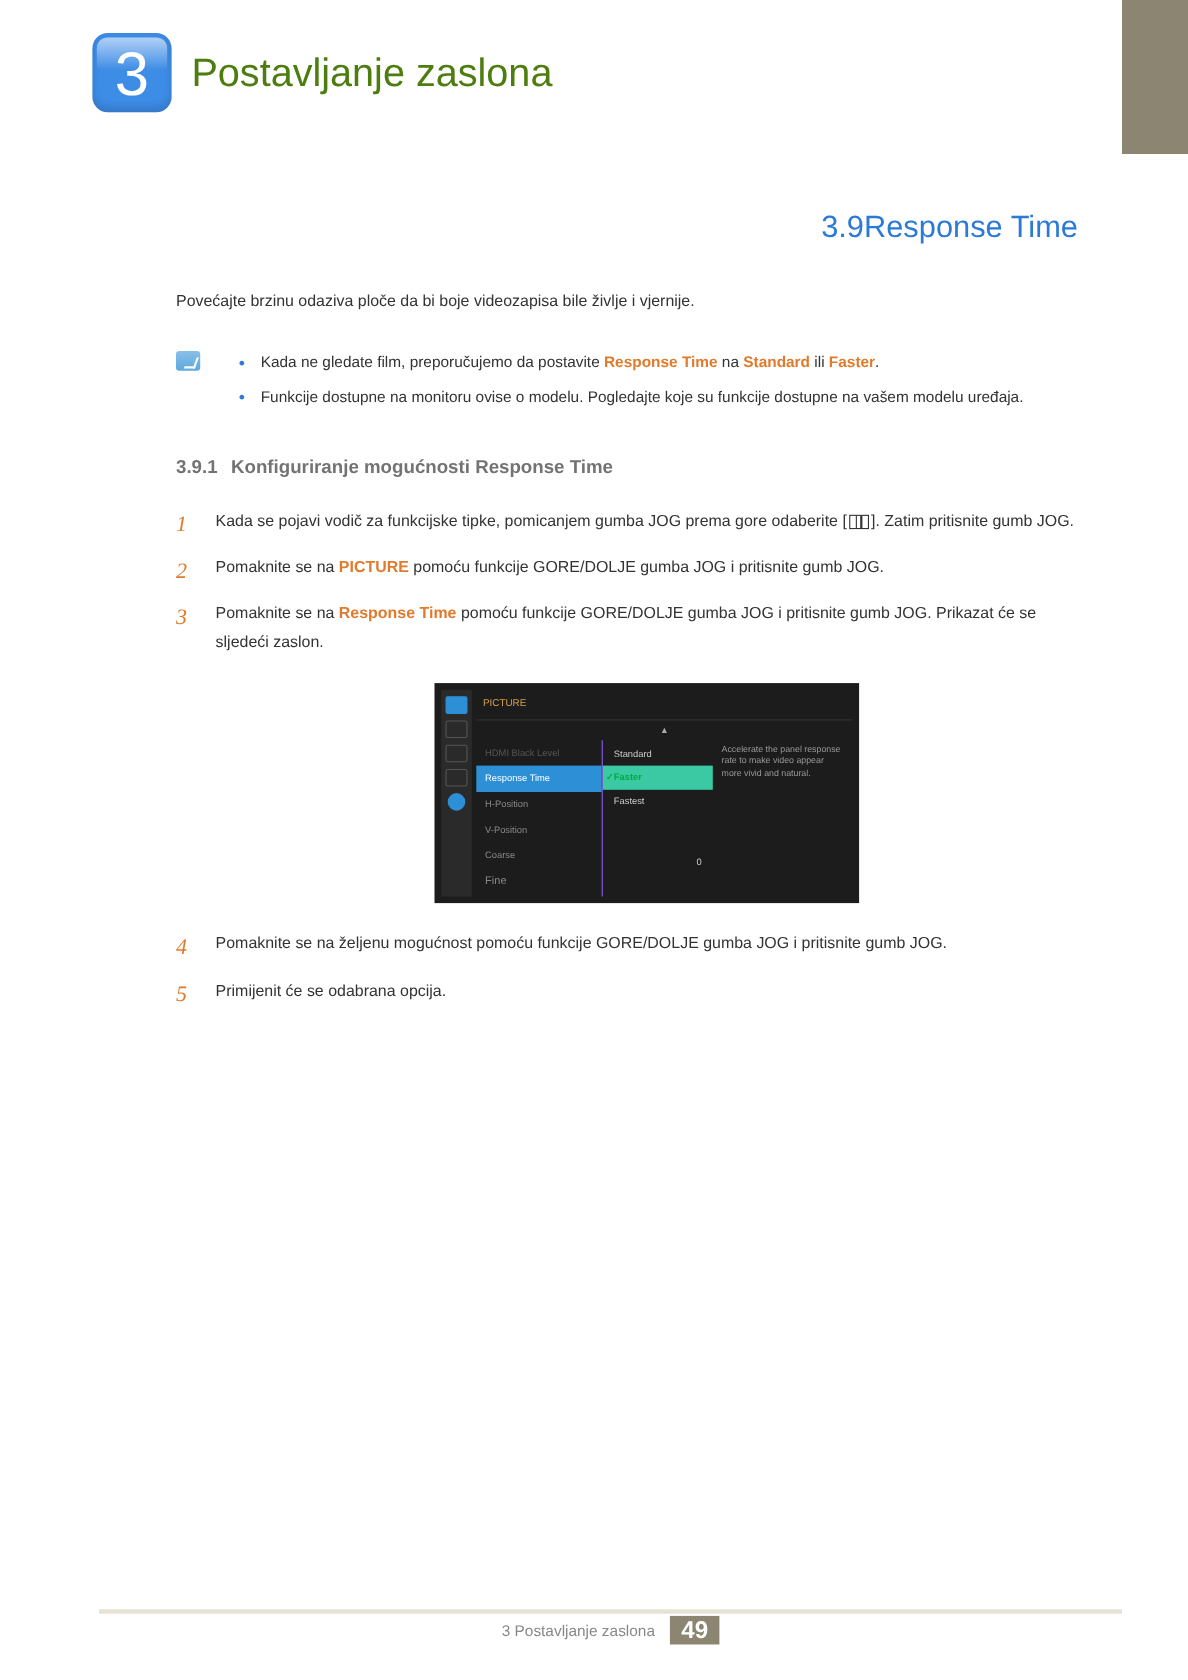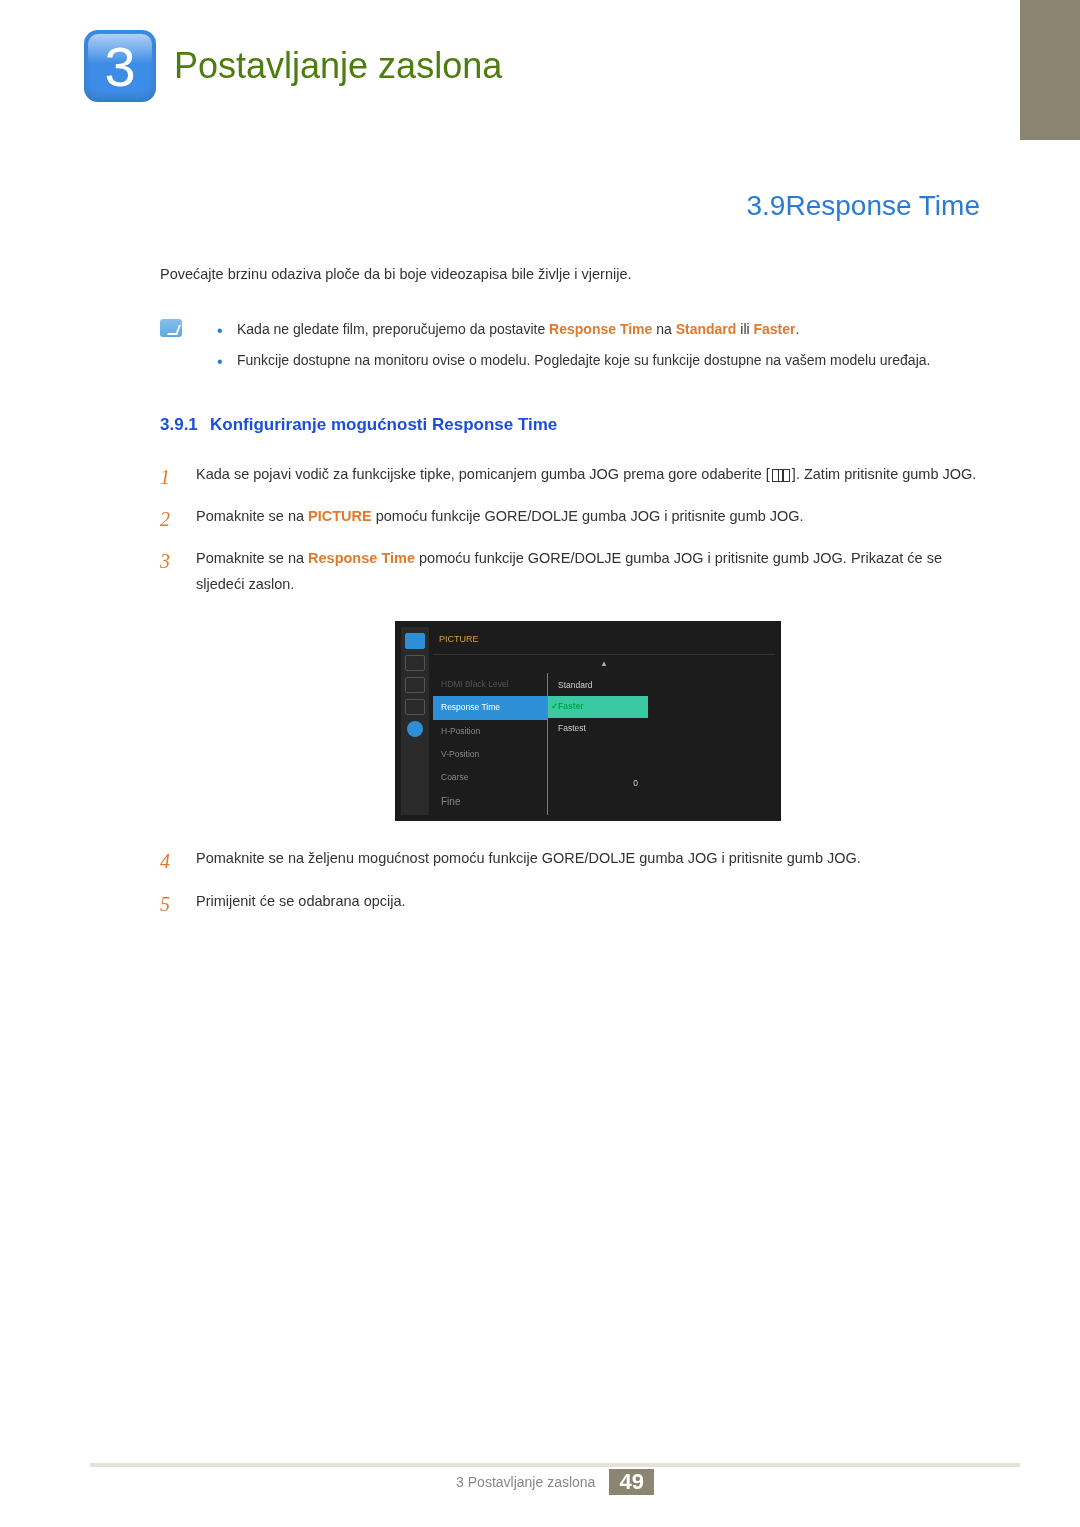--- a/index.html
+++ b/index.html
@@ -112,21 +112,21 @@
   }
   .note-list li::before {
     content: "•";
     position: absolute;
     left: 0;
     color: #2a7ad6;
     font-size: 16px;
   }
   .orange { color: #e07a2c; font-weight: bold; }
   .sub-heading {
-    color: #1d4ed8;
+    color: #737373;
     font-size: 17px;
     font-weight: bold;
     margin-left: 70px;
     margin-bottom: 26px;
     margin-top: 12px;
   }
   .sub-num { display: inline-block; width: 50px; }
   .steps {
     list-style: none;
     margin-left: 70px;
@@ -305,20 +305,21 @@
                 <span>Fine</span>
               </div>
             </div>
             <div class="osd-sub">
               <div class="osd-sub-item">Standard</div>
               <div class="osd-sub-item sel"><span>Faster</span></div>
               <div class="osd-sub-item">Fastest</div>
               <div style="height:34px"></div>
               <div class="osd-sub-item" style="text-align:right">0</div>
             </div>
+            <div class="osd-desc">Accelerate the panel response rate to make video appear more vivid and natural.</div>
           </div>
         </div>
       </div>
     </li>
     <li>
       <span class="num">4</span>
       <span>Pomaknite se na željenu mogućnost pomoću funkcije GORE/DOLJE gumba JOG i pritisnite gumb JOG.</span>
     </li>
     <li>
       <span class="num">5</span>

